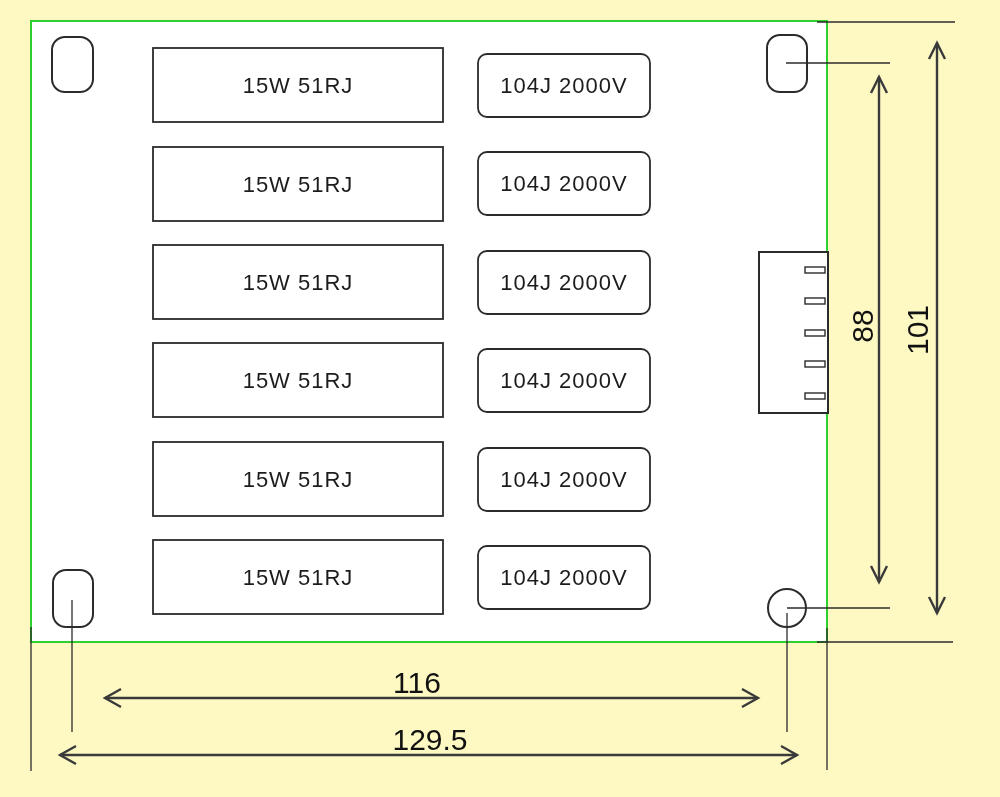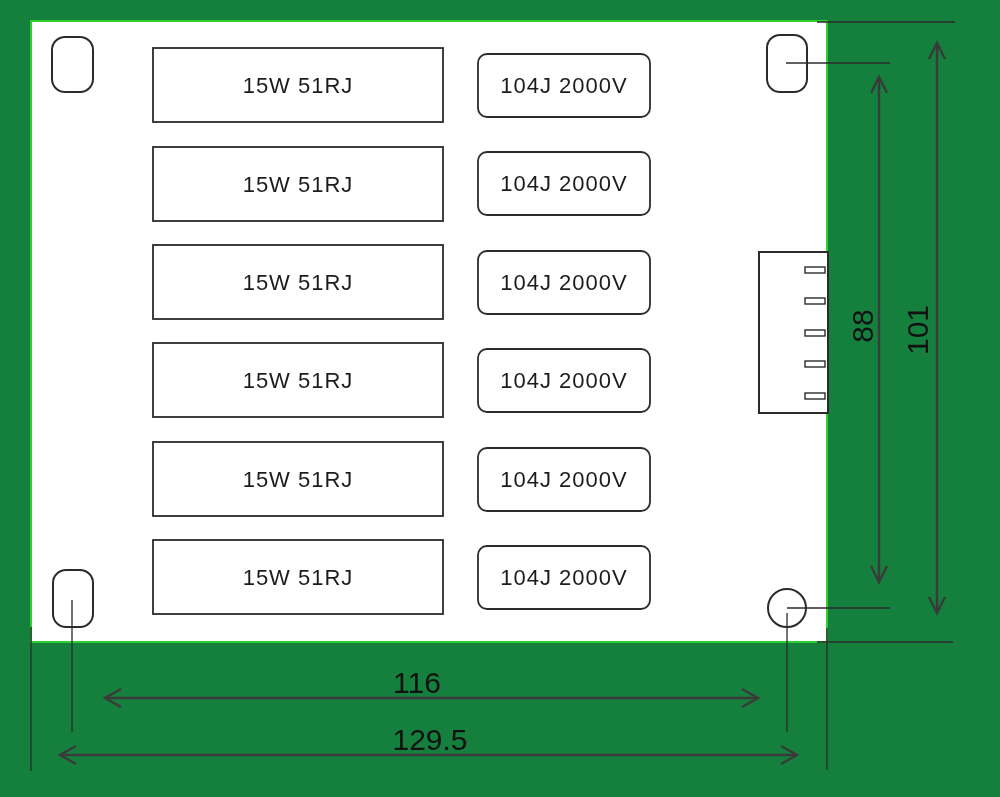--- a/index.html
+++ b/index.html
@@ -5,21 +5,21 @@
   html, body {
     margin: 0;
     padding: 0;
     background: #ffffff;
     font-family: "Liberation Sans", sans-serif;
   }
   .canvas {
     position: relative;
     width: 1000px;
     height: 797px;
-    background: #15803d;
+    background: #fef9c3;
     overflow: hidden;
   }
   svg { display: block; }
 
   .board-outline {
     fill: #ffffff;
     stroke: var(--board-outline, #2ed02e);
     stroke-width: 2;
   }
   .hole {

